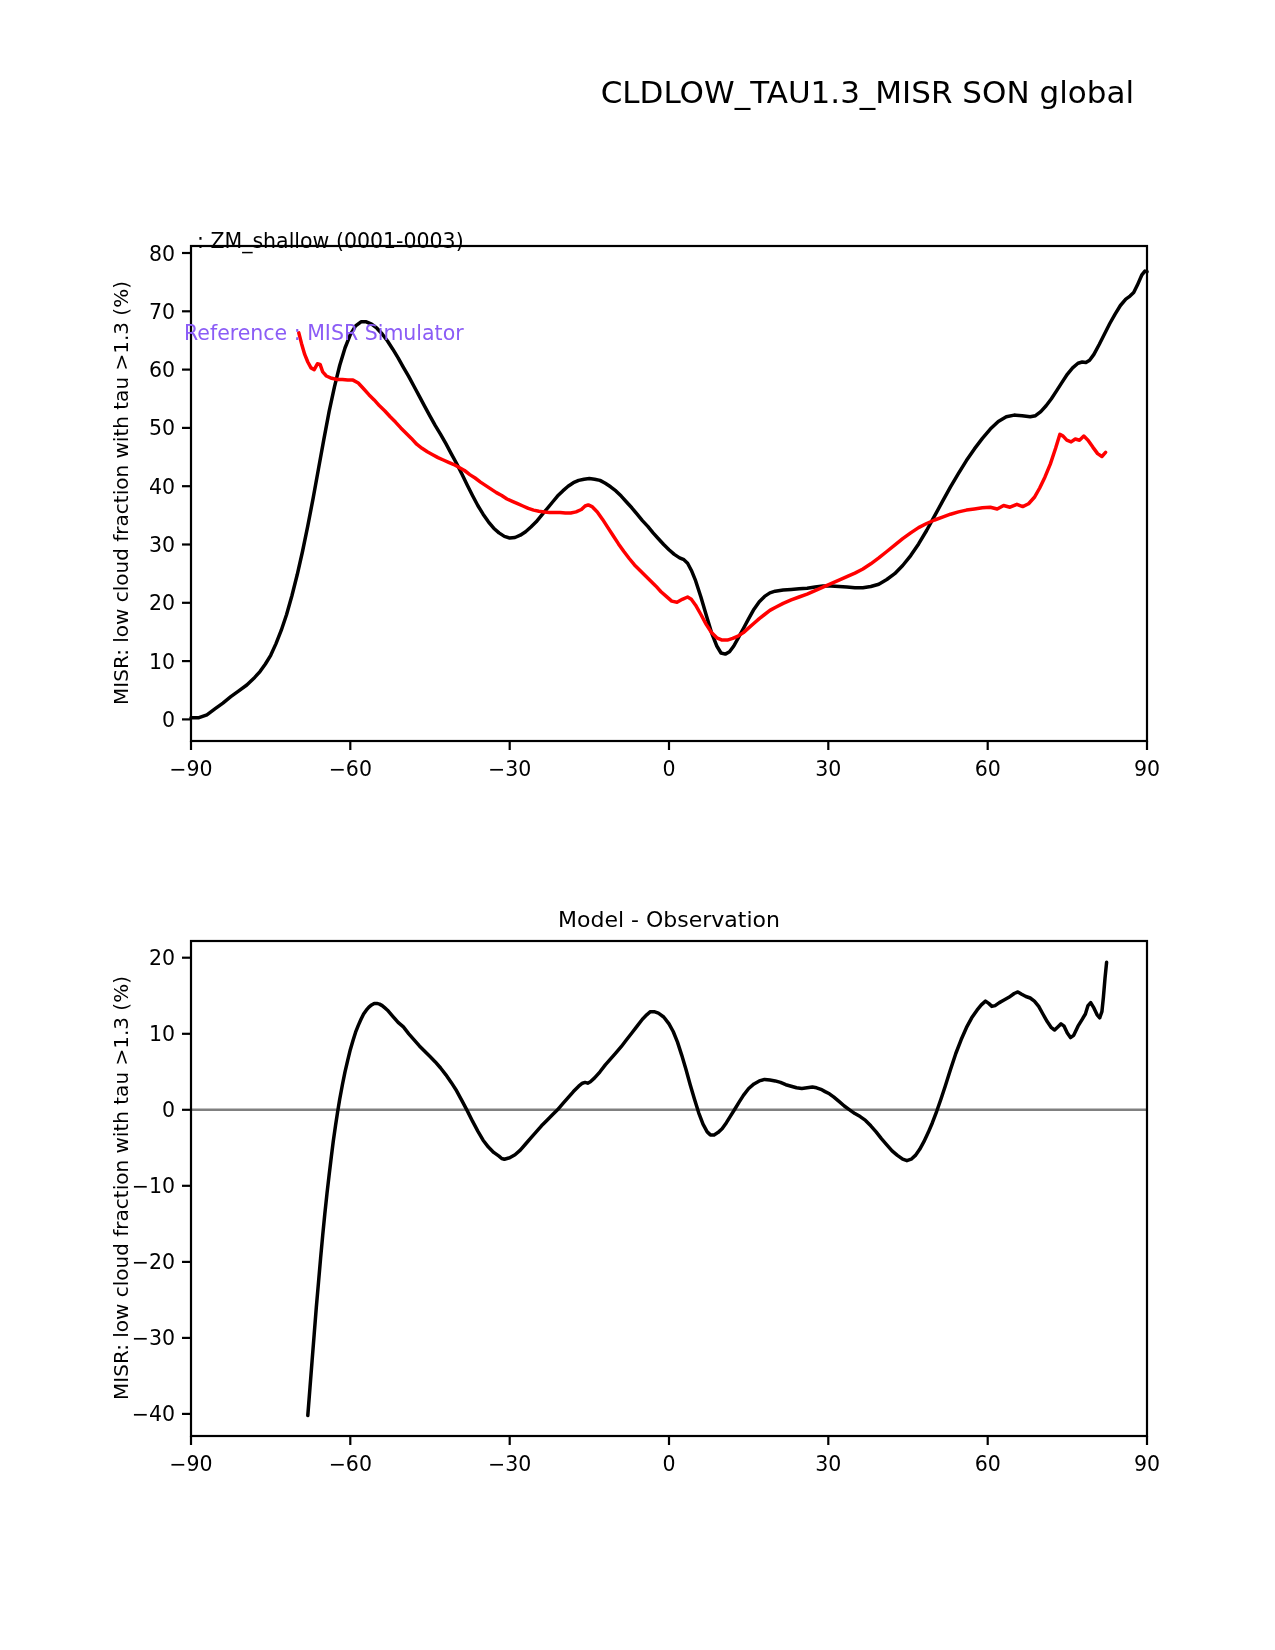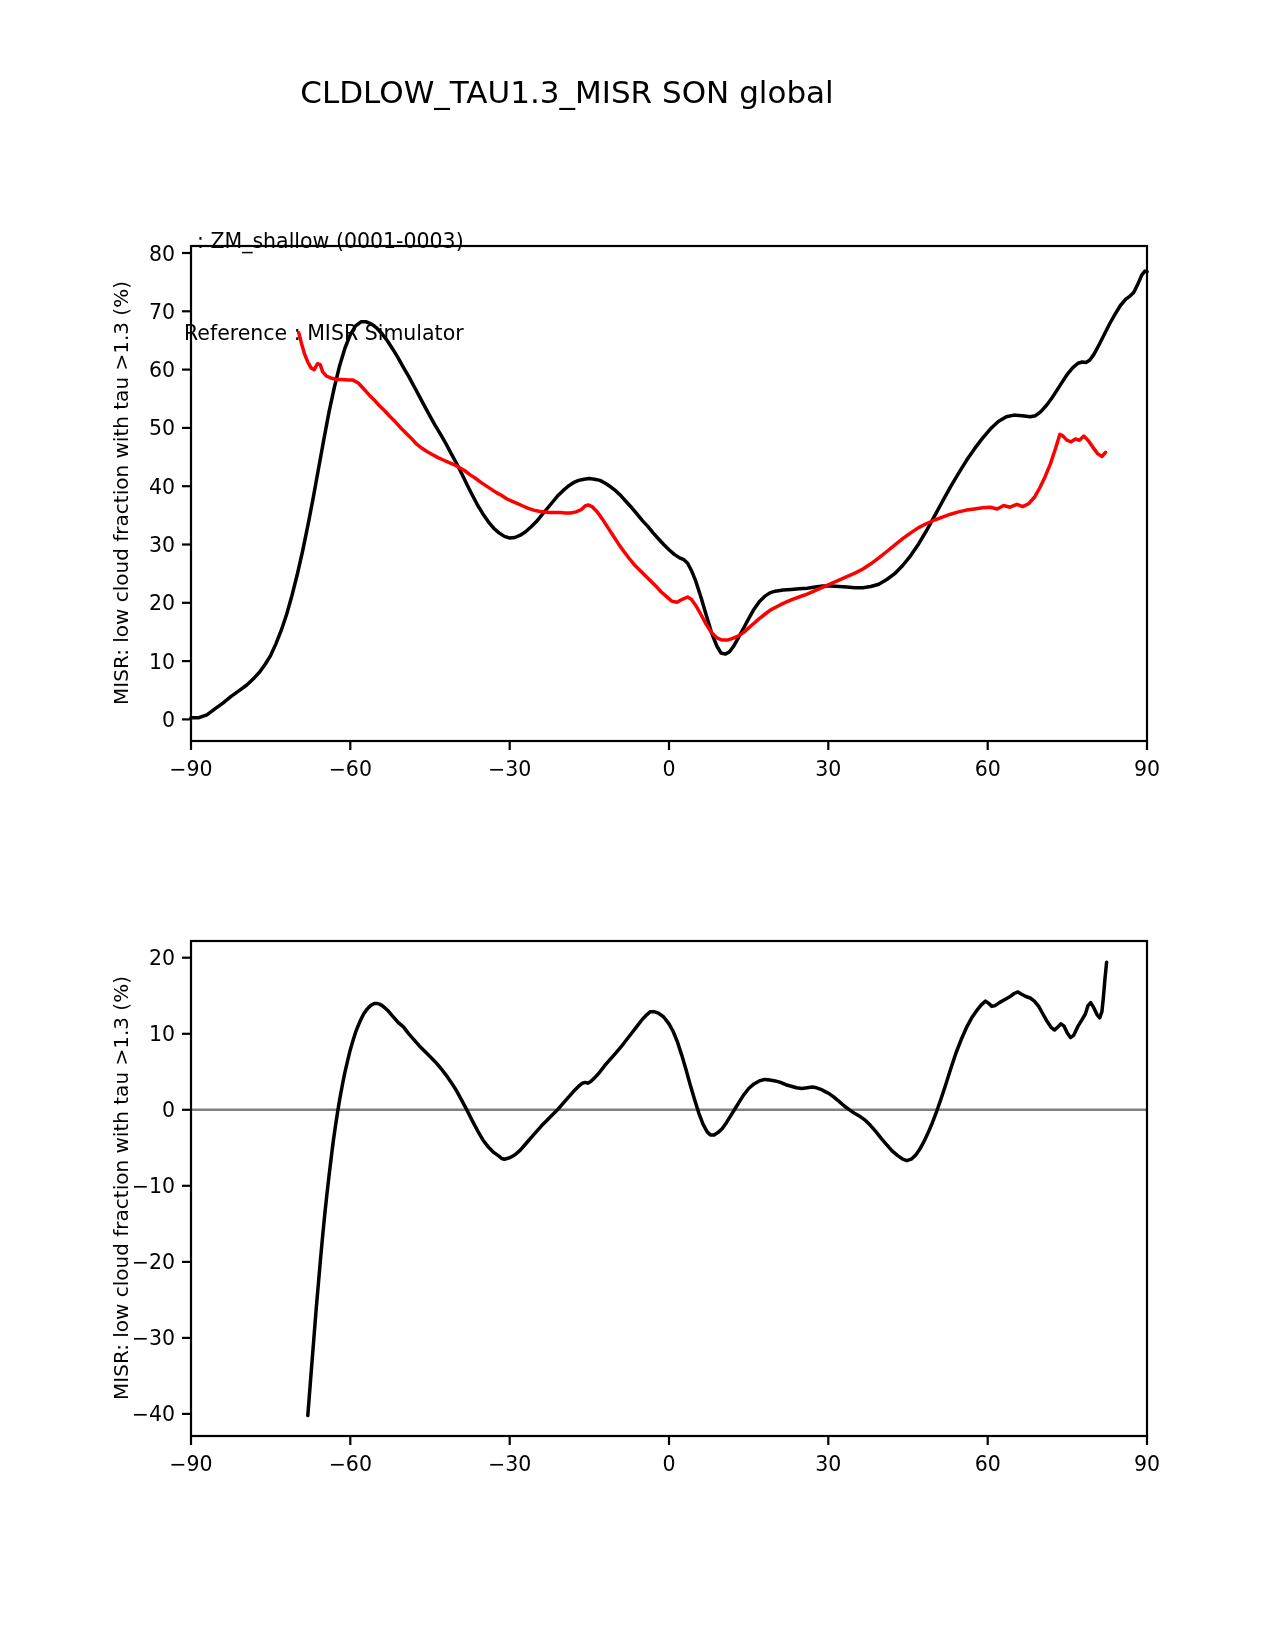--- a/index.html
+++ b/index.html
@@ -1,19 +1,19 @@
 <!DOCTYPE html>
 <html><head>
 <meta charset="utf-8">
 <style>
   html,body{margin:0;padding:0;background:#fff;}
   .figure{position:relative;width:1275px;height:1650px;background:#ffffff;
           font-family:"DejaVu Sans","Liberation Sans",sans-serif;color:#000;overflow:hidden;}
   .abs{position:absolute;}
-  .main-title{left:0;top:74px;width:1134px;text-align:center;font-size:31px;}
+  .main-title{left:0;top:74px;width:1134px;text-align:right;font-size:31px;}
   .legend{left:184px;top:165px;font-size:20.5px;line-height:30.5px;white-space:pre;text-align:right;}
   .ylabel{font-size:20px;white-space:nowrap;width:max-content;}
   .ylabel-top{left:121px;top:493px;transform:translate(-50%,-50%) rotate(-90deg);}
   .ylabel-bottom{left:121px;top:1188px;transform:translate(-50%,-50%) rotate(-90deg);}
   .subtitle{left:191px;top:907px;width:956px;text-align:center;font-size:22px;}
   svg text{font-family:"DejaVu Sans","Liberation Sans",sans-serif;fill:#000;}
 </style>
 </head>
 <body>
 
@@ -89,21 +89,22 @@
         <text x="175" y="1041.3" text-anchor="end" font-size="20.5">10</text>
         <line x1="182" x2="191" y1="957.7" y2="957.7" stroke="#000" stroke-width="2.2"></line>
         <text x="175" y="965.2" text-anchor="end" font-size="20.5">20</text>
       </g>
   </svg>
 
   <div class="abs main-title">CLDLOW_TAU1.3_MISR SON global</div>
 
   <div class="abs legend">
     <div>  : ZM_shallow (0001-0003)</div>
-    <div id="legend-ref" style="color: #000000;">Reference : MISR Simulator</div>
+    <div id="legend-ref" style="color: #8b5cf6;">Reference : MISR Simulator</div>
   </div>
 
   <div class="abs ylabel ylabel-top">MISR: low cloud fraction with tau &gt;1.3 (%)</div>
 
+  <div class="abs subtitle">Model - Observation</div>
 
   <div class="abs ylabel ylabel-bottom">MISR: low cloud fraction with tau &gt;1.3 (%)</div>
 
 </div>
 
 </body></html>

